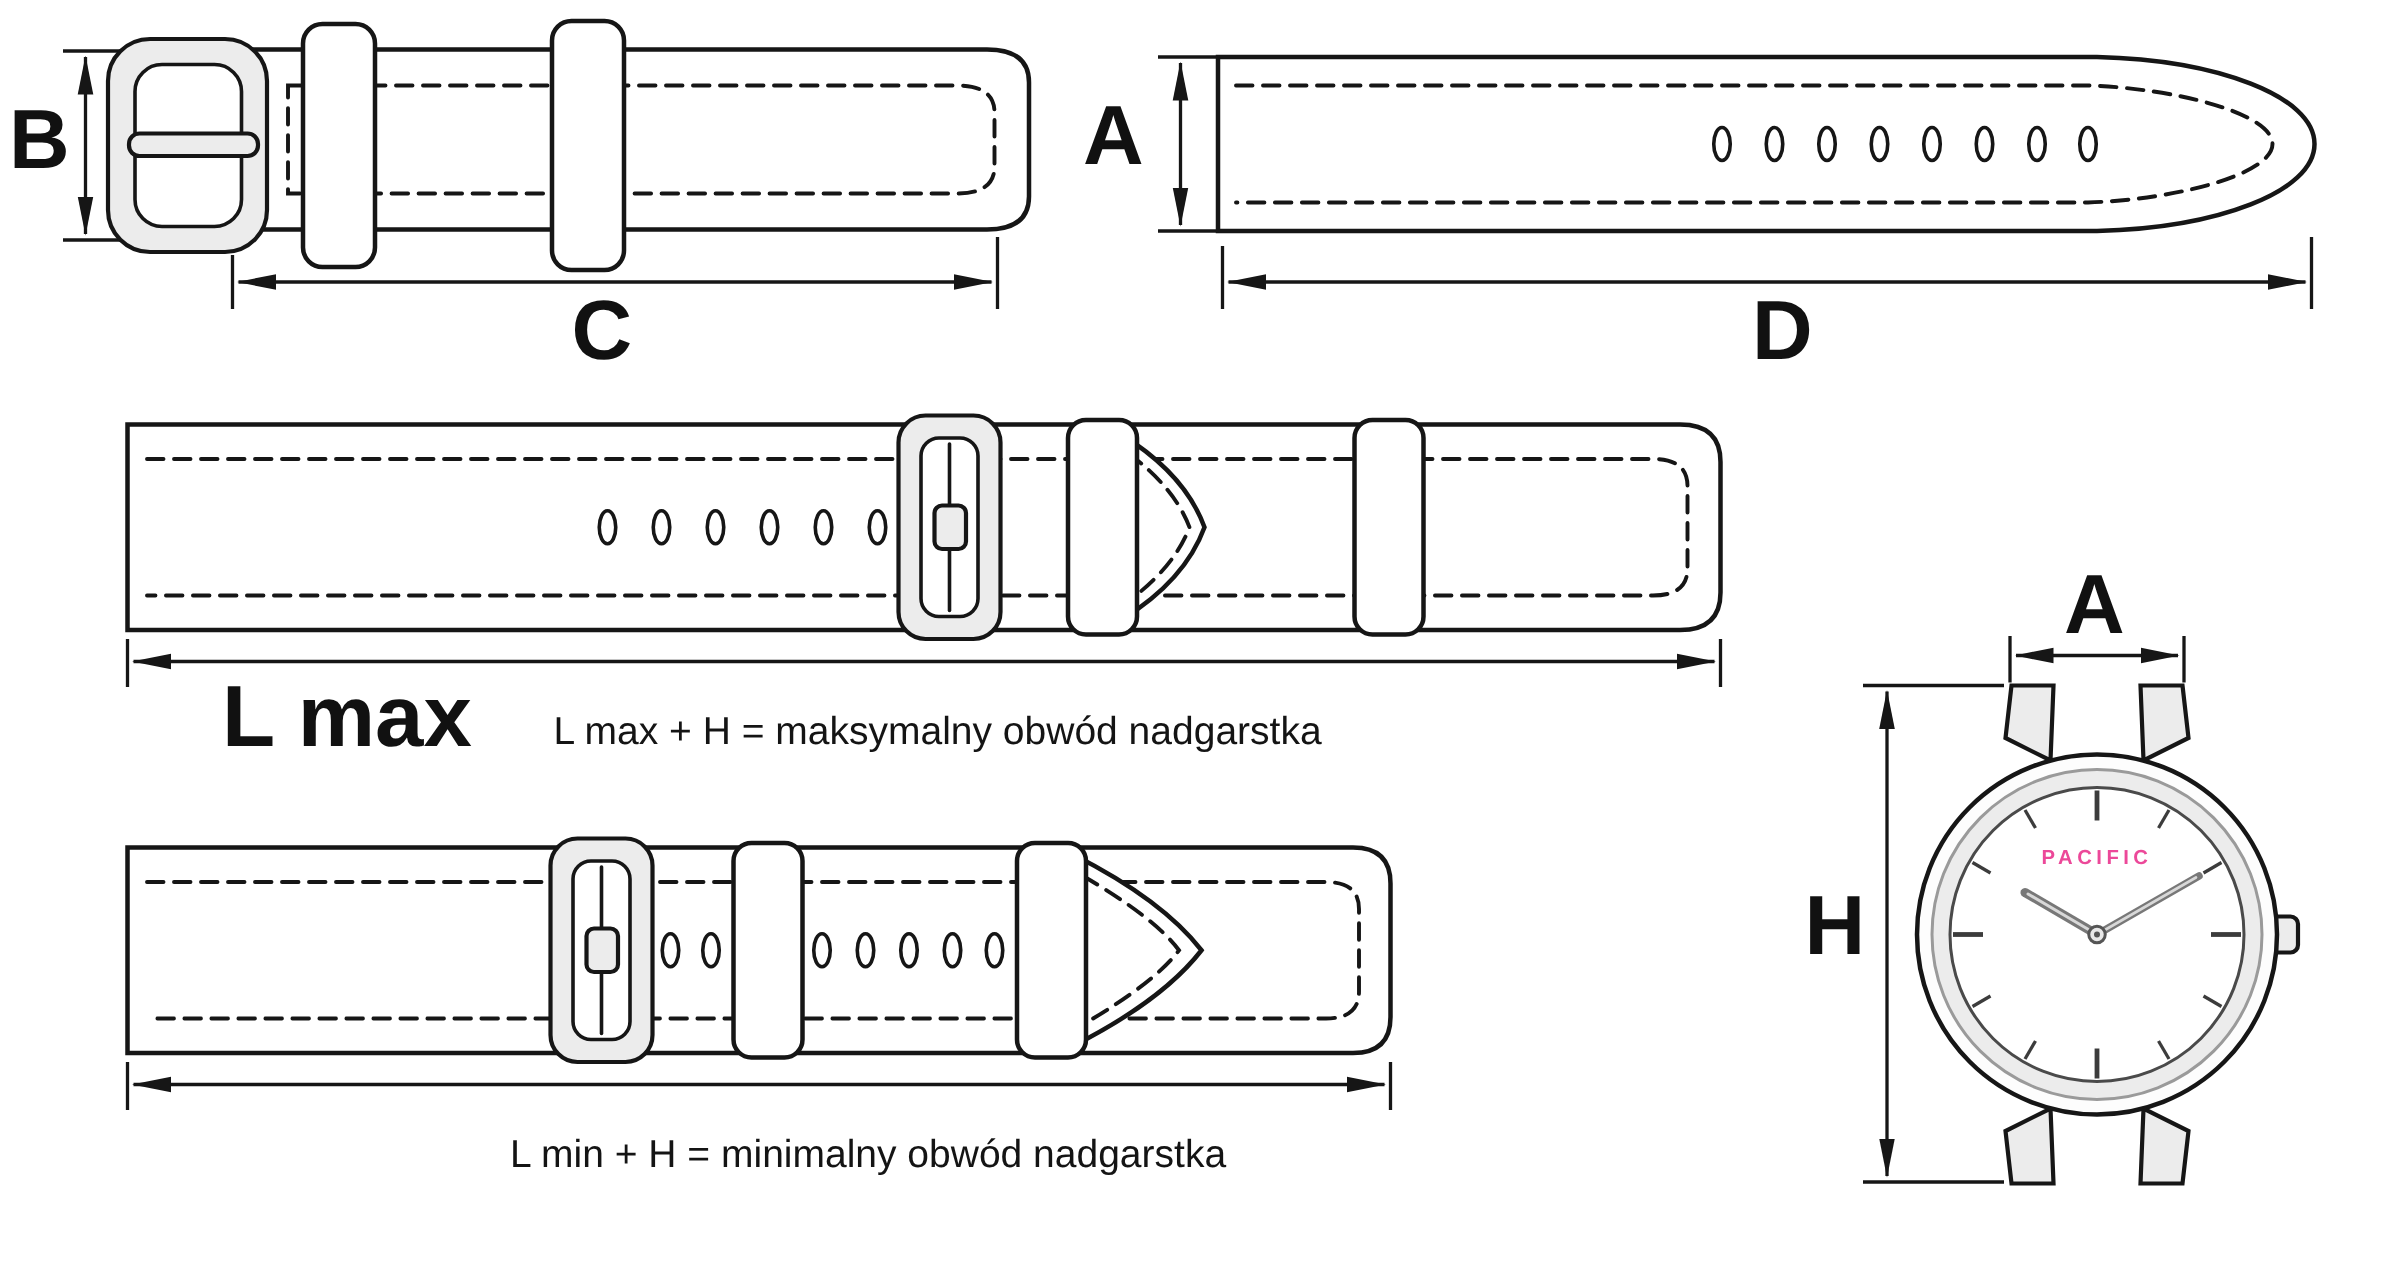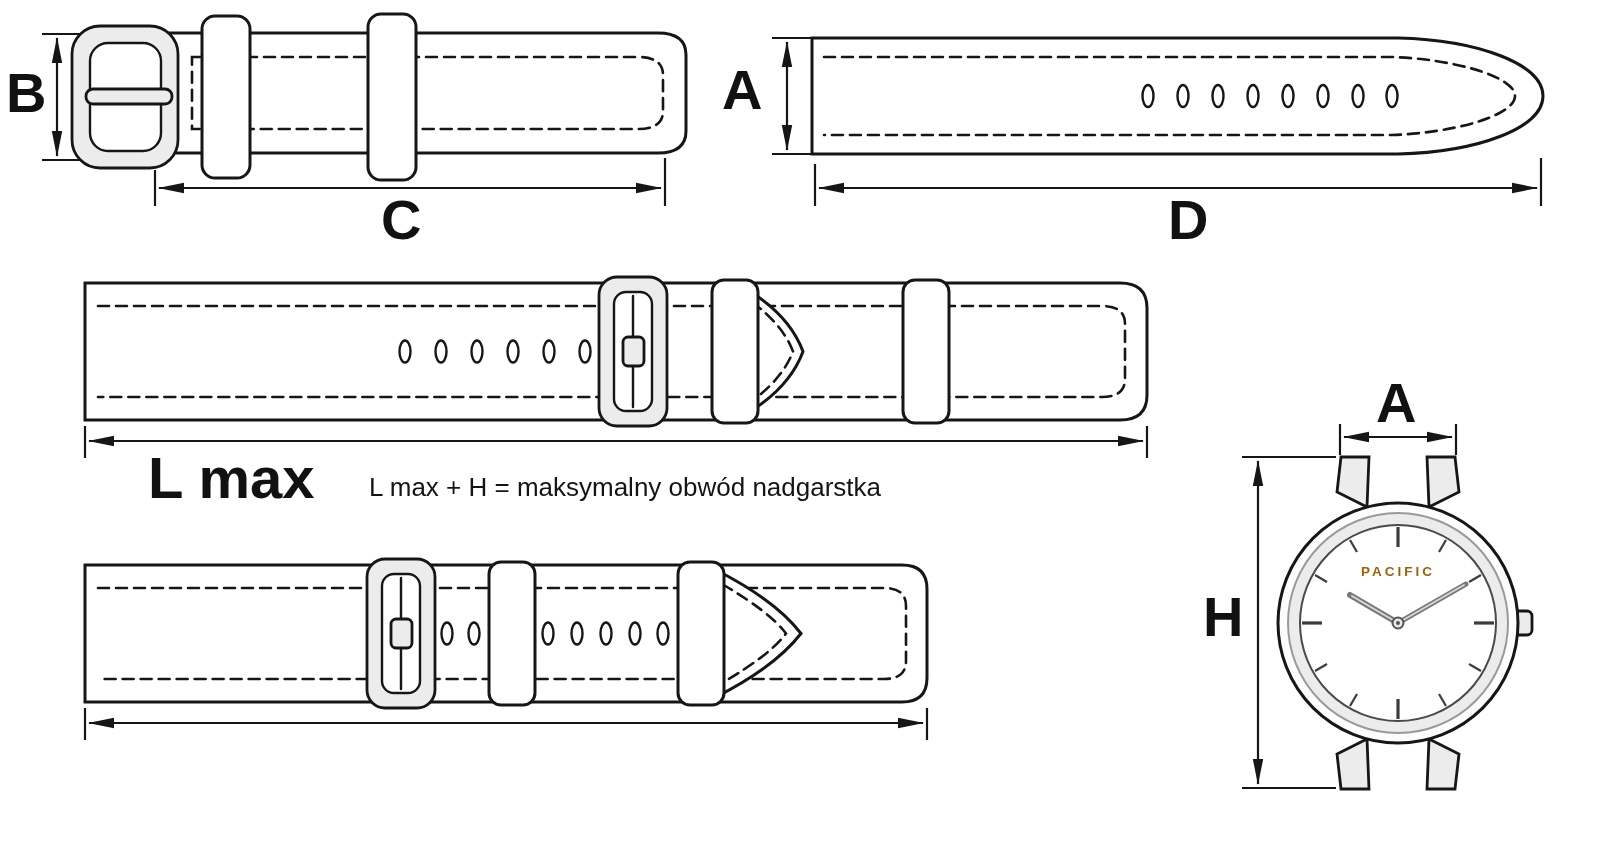--- a/index.html
+++ b/index.html
@@ -20,21 +20,21 @@
   .tick  { stroke:#3c3c3c; stroke-width:2.2; }
   .tickc { stroke:#3c3c3c; stroke-width:3.2; }
   .handA { stroke:#787878; stroke-linecap:round; }
   .handB { stroke:#d8d8d8; stroke-linecap:round; }
 
   
   .lbl { position:absolute; color:#111; line-height:1; white-space:nowrap; }
   .lbl.big     { font-size:56px; font-weight:700; }
   .lbl.huge    { font-size:58px; font-weight:700; }
   .lbl.formula { font-size:26px; font-weight:400; color:#141414; }
-  .lbl.brand   { font-size:13.5px; font-weight:700; letter-spacing:3px; color:#a16207;
+  .lbl.brand   { font-size:13.5px; font-weight:700; letter-spacing:3px; color:#ec4899;
                  width:110px; text-align:center; }
 </style>
 </head>
 <body>
 
 <div class="stage">
 
   <svg width="1600" height="853" viewBox="0 0 1600 853">
     <defs>
       <marker id="arw" viewBox="0 0 26 12" refX="25" refY="6" markerWidth="26" markerHeight="12" orient="auto-start-reverse" markerUnits="userSpaceOnUse">
@@ -204,18 +204,19 @@
   </svg>
 
   <div class="lbl big" style="left:6px;    top:65px;">B</div>
   <div class="lbl big" style="left:381px;  top:192px;">C</div>
   <div class="lbl big" style="left:722px;  top:62px;">A</div>
   <div class="lbl big" style="left:1168px; top:192px;">D</div>
 
   <div class="lbl huge" style="left:148px; top:449px;">L max</div>
   <div class="lbl formula" style="left:340px; top:474px;margin-left:29px;">L max + H  = maksymalny obwód nadgarstka</div>
 
+  <div class="lbl formula" style="left:340px; top:756px;">L min + H  = minimalny obwód nadgarstka</div>
 
   <div class="lbl big" style="left:1376px; top:375px;">A</div>
   <div class="lbl big" style="left:1203px; top:589px;">H</div>
 
   <div class="lbl brand" style="left:1343px; top:565px;">PACIFIC</div>
 </div>
 
 </body></html>

